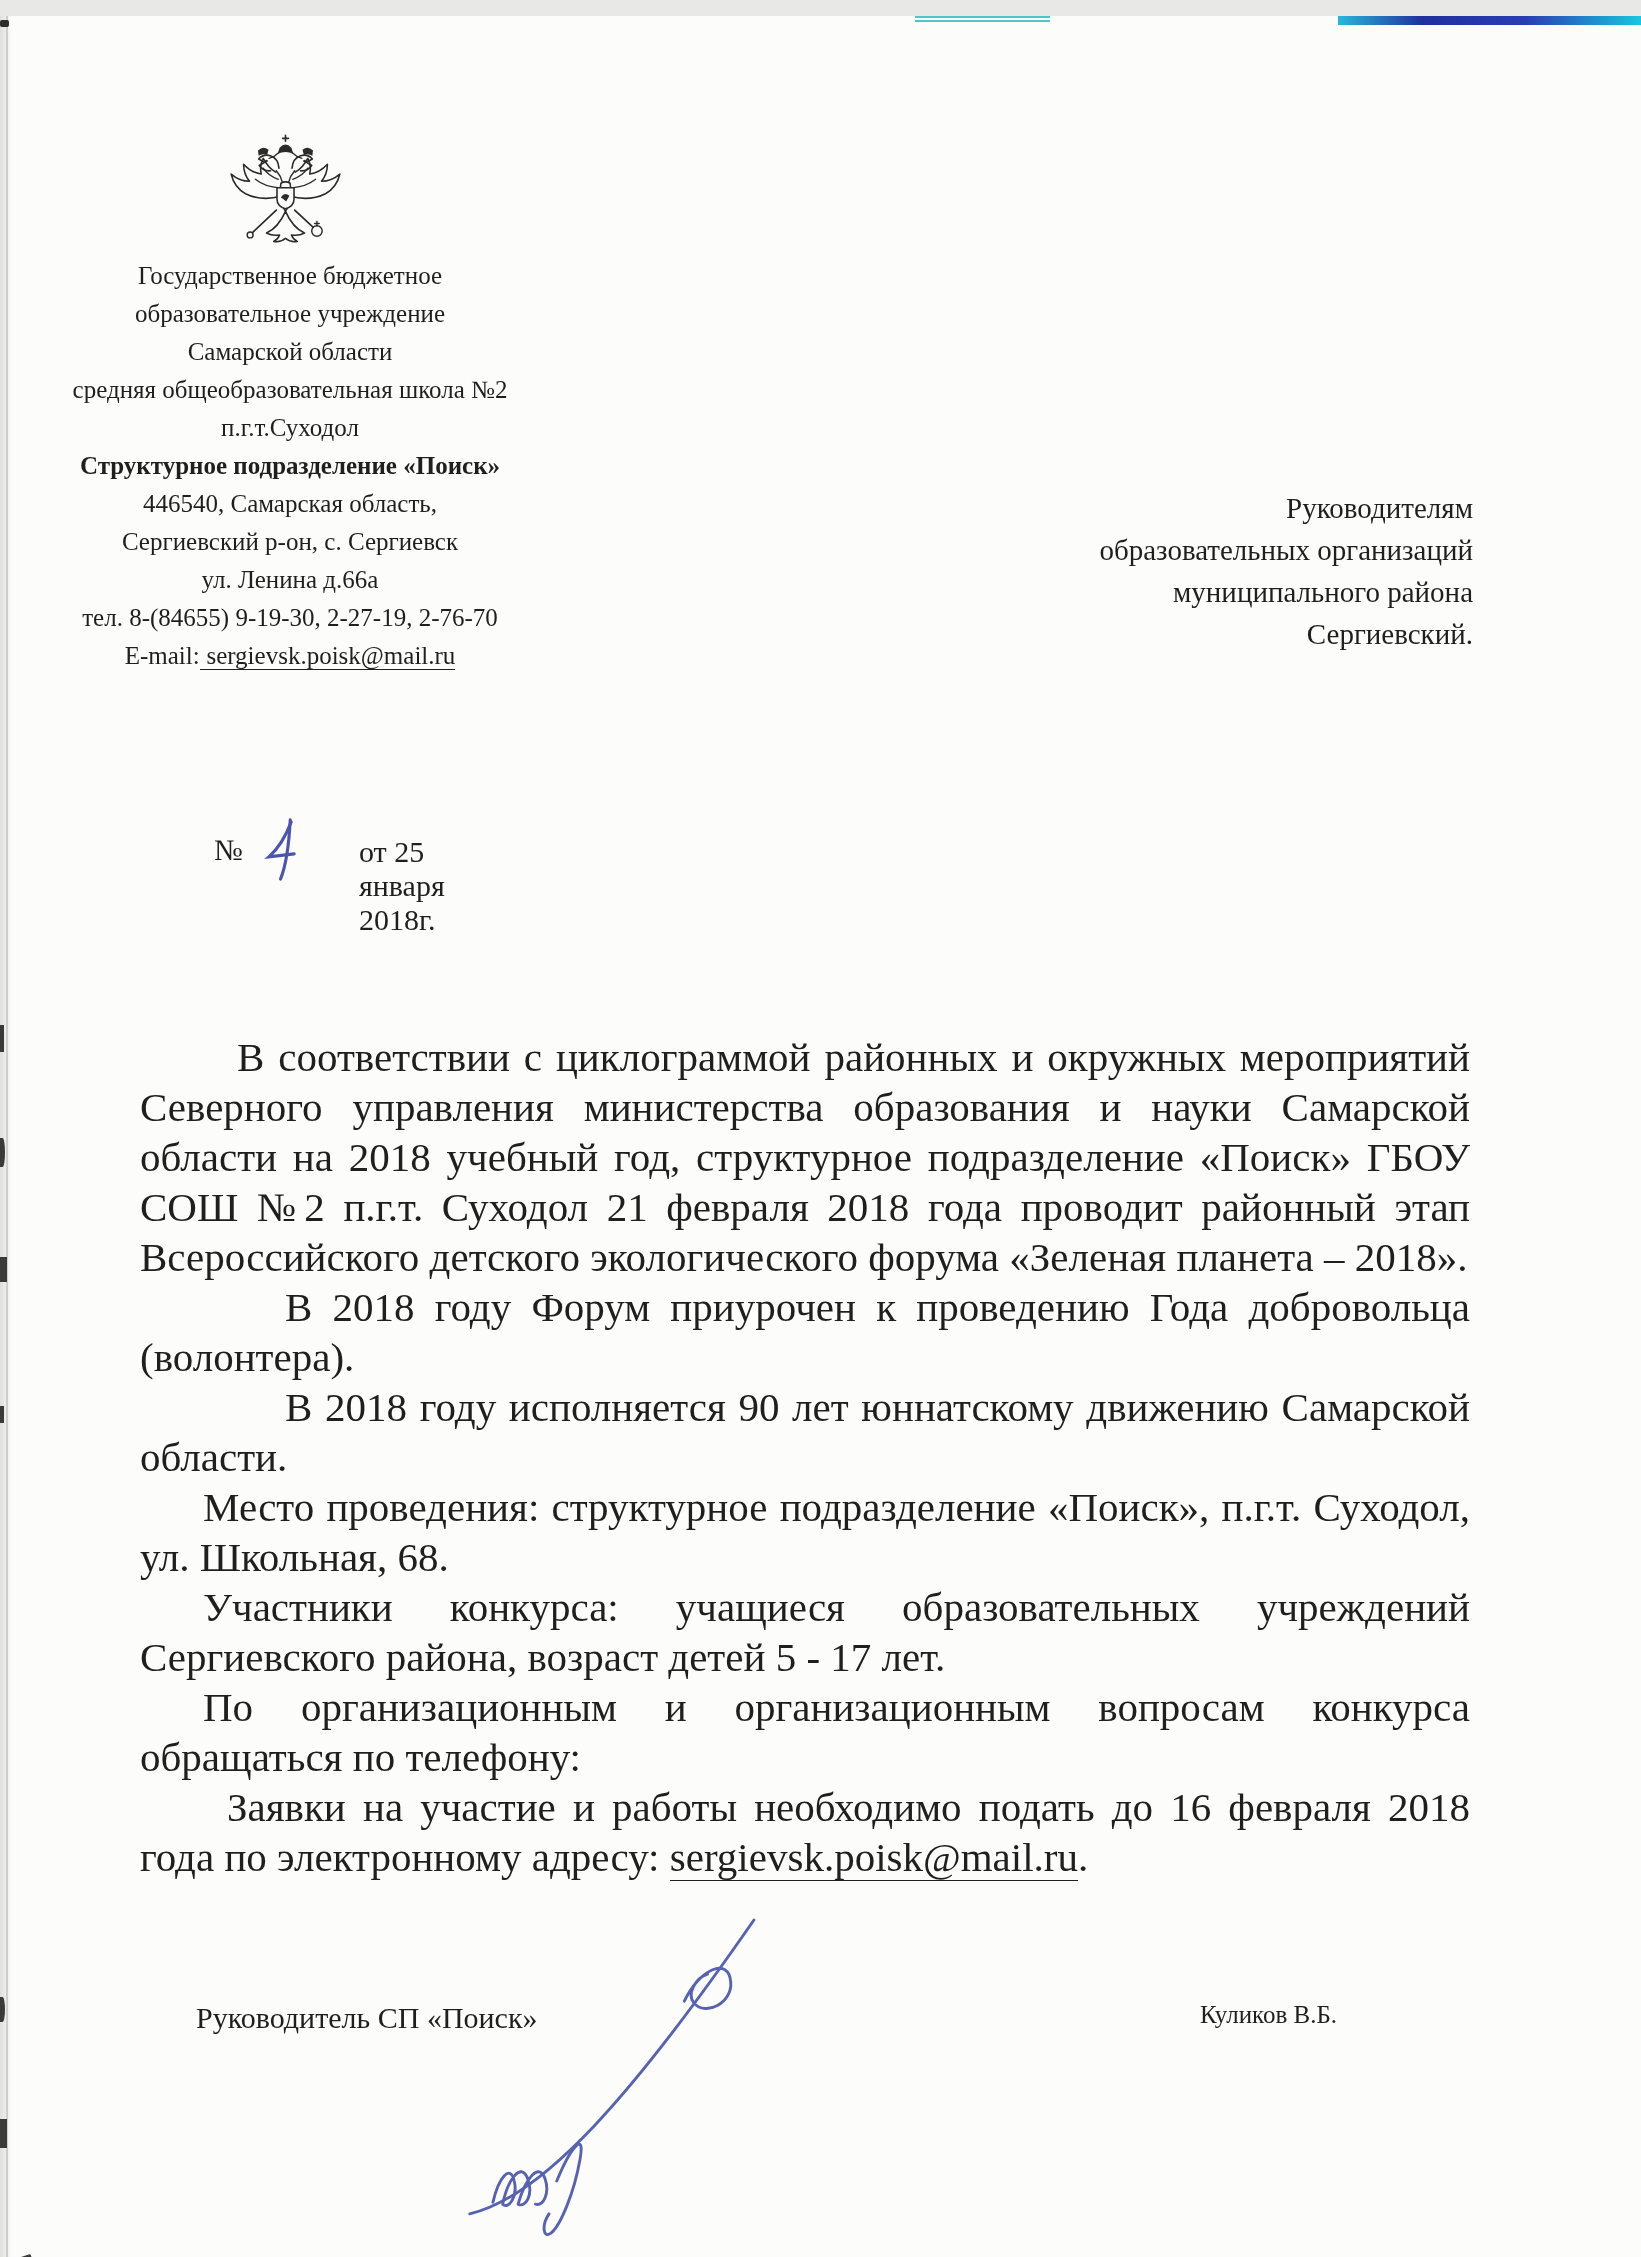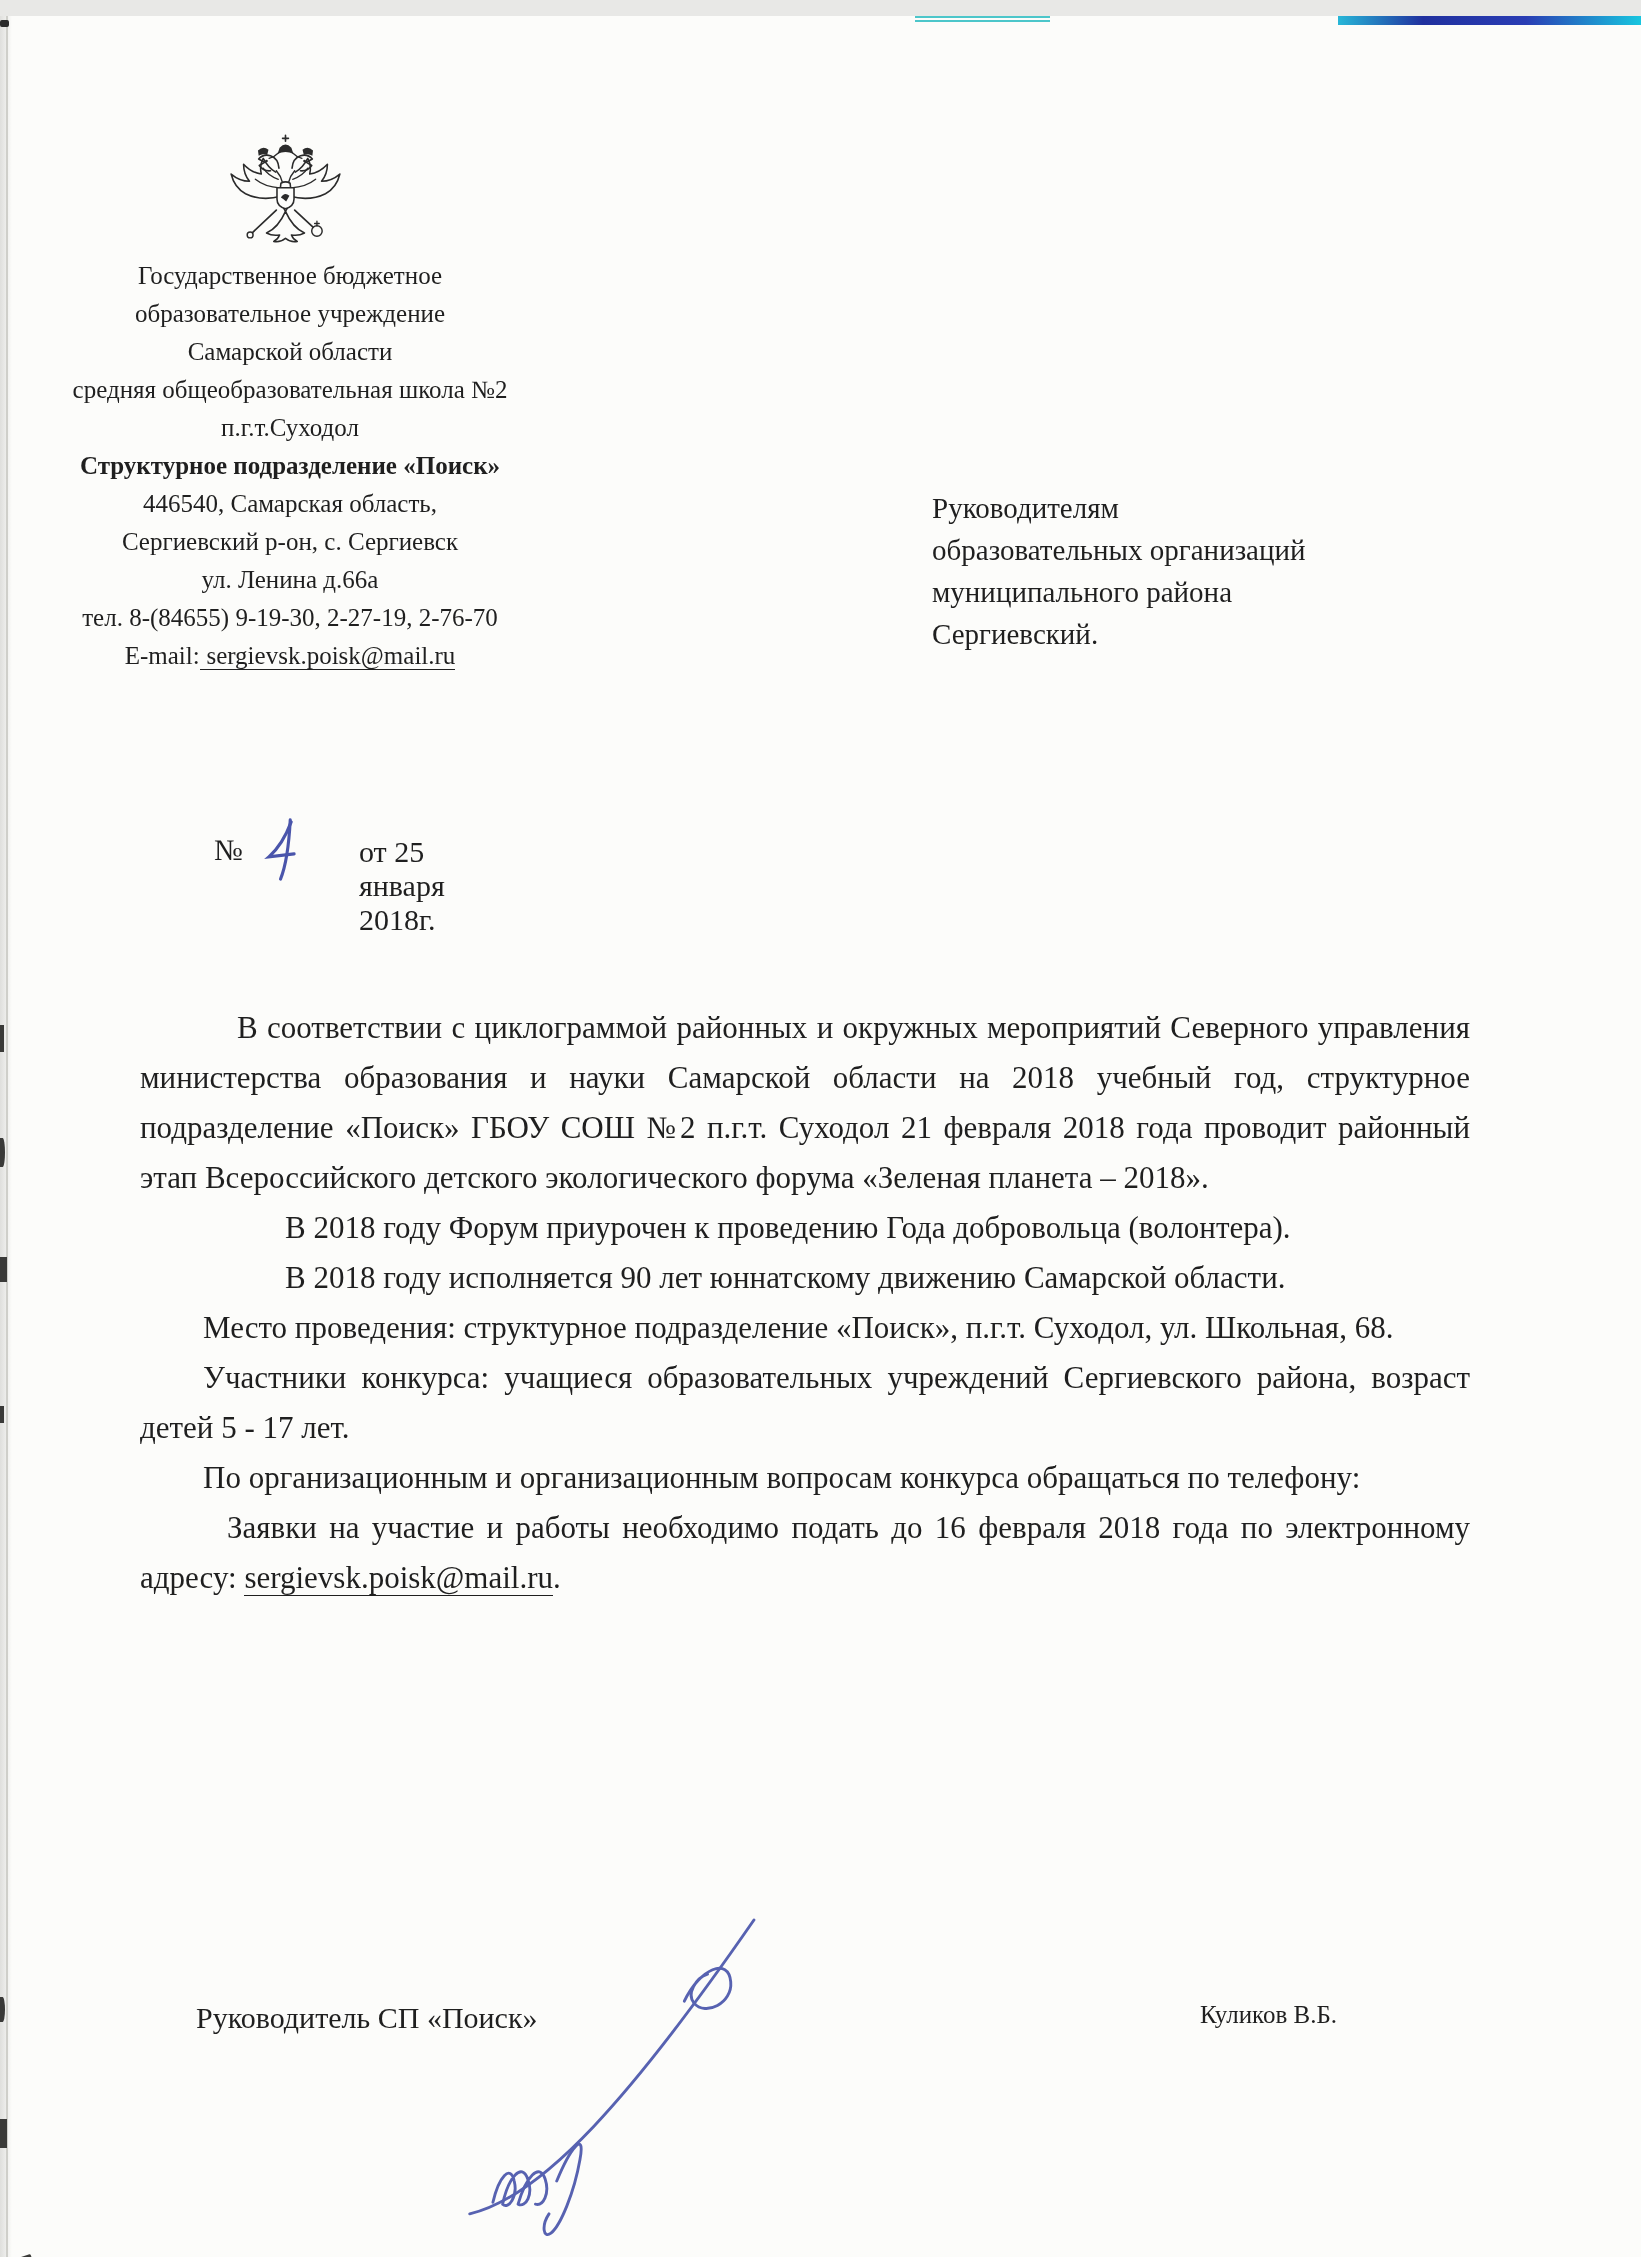--- a/index.html
+++ b/index.html
@@ -36,24 +36,24 @@
     font-size:25px;line-height:38px;text-align:center;}
   .letterhead .bold{font-weight:bold;}
   .letterhead .u{border-bottom:1.9px solid #1f1f1f;padding-left:6.8px;}
   
   .refline{position:absolute;left:0;top:0;}
   .ref-no{position:absolute;left:214px;top:817px;font-size:30px;}
   .handnum{position:absolute;left:261px;top:801px;width:41px;height:66px;}
   .ref-date{position:absolute;left:359px;top:819px;font-size:30px;}
   
   .addressee{position:absolute;left:932px;top:471px;width:541px;
-    font-size:29px;line-height:42px;text-align:left;}
+    font-size:29px;line-height:42px;text-align:right;}
   
-  .body{position:absolute;left:140px;top:987px;width:1330px;
-    font-size:31px;line-height:50px;text-align:justify;}
+  .body{position:absolute;left:140px;top:1016px;width:1330px;
+    font-size:41px;line-height:50px;text-align:justify;}
   .body p{margin:0;}
   .ind1{text-indent:97px;}
   .ind2{text-indent:145px;}
   .ind3{text-indent:63px;}
   .ind4{text-indent:87px;}
   .u2{border-bottom:1.9px solid #1f1f1f;}
   
   .sig-title{position:absolute;left:196px;top:1985px;font-size:30px;}
   .sig-name{position:absolute;left:1200px;top:1985px;font-size:25px;}
   .sig-ink{position:absolute;left:462px;top:1875px;width:319px;height:348px;}

